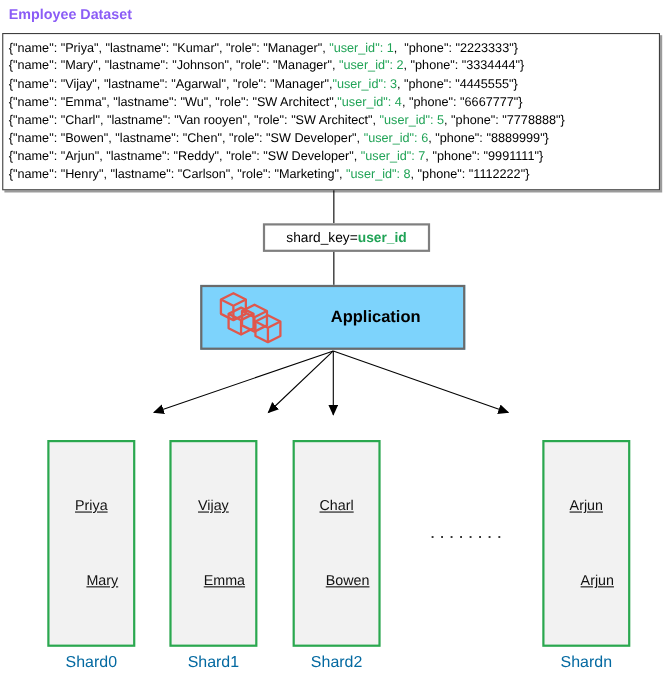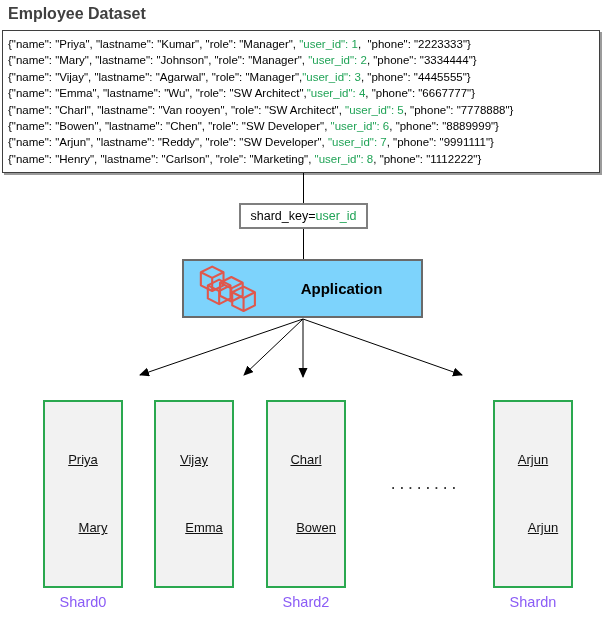--- a/index.html
+++ b/index.html
@@ -1,35 +1,35 @@
 <!DOCTYPE html>
 <html style="--key_green: #20a356; --shard_green: #2aa84f; --icon_red: #e0574c; --box_fill: #f2f2f2;"><head>
 <meta charset="utf-8">
 <style>
   html,body{margin:0;padding:0;background:#ffffff;overflow:hidden;}
   #canvas{position:relative;width:606px;height:624px;background:#ffffff;
           font-family:"Liberation Sans","DejaVu Sans",sans-serif;color:#000;}
 
-  .title{position:absolute;left:8px;top:5px;font-size:16px;font-weight:bold;color:#404040;}
+  .title{position:absolute;left:8px;top:5px;font-size:13px;font-weight:bold;color:#8b5cf6;}
 
   .dataset-box{position:absolute;left:2px;top:30px;width:598px;height:143px;
                box-sizing:border-box;border:1px solid #3f3f3f;background:#fff;
                box-shadow:2px 2px 0 #9b9b9b;padding:5px 0 0 5px;}
   .ds-line{white-space:pre;font-size:11.5px;line-height:16.4px;color:#000;}
   .ds-key{color:var(--key_green);}
 
   .vline{position:absolute;left:303px;width:1px;background:#000;}
   #vline-top{top:173px;height:30px;}
   #vline-bottom{top:229px;height:30px;}
 
-  .shardkey-box{position:absolute;left:239px;top:203px;width:129px;height:26px;
+  .shardkey-box{position:absolute;left:239px;top:203px;width:152px;height:26px;
                 box-sizing:border-box;border:2px solid #7f7f7f;background:#fff;
                 display:flex;align-items:center;justify-content:center;
                 font-size:12.5px;}
-  .shardkey-box .green{color:var(--key_green);}
+  .shardkey-box .green{color:var(--key_green);font-weight:bold;}
 
   .app-box{position:absolute;left:182px;top:259px;width:241px;height:59px;
            box-sizing:border-box;border:2px solid #6a6a6a;background:#7dd3fc;}
   .app-icon{position:absolute;left:9px;top:4px;}
   .app-label{position:absolute;left:78px;right:0;top:0;bottom:0;
              display:flex;align-items:center;justify-content:center;
              font-size:15px;font-weight:bold;}
 
   .arrows{position:absolute;left:0;top:318px;}
 
@@ -38,21 +38,21 @@
   .shard-group:nth-child(2){left:154px;}
   .shard-group:nth-child(3){left:266px;}
   .shard-group:nth-child(4){left:493px;}
   .shard-box{position:absolute;left:0;top:0;width:80px;height:188px;
              box-sizing:border-box;border:2px solid var(--shard_green);
              background:var(--box_fill);}
   .shard-name{position:absolute;left:0;width:100%;text-align:center;font-size:13px;color:#111;text-decoration:underline;}
   .shard-name.n0{top:50px;}
   .shard-name.n1{top:118px;padding-left:10px;}
   .shard-label{position:absolute;left:-15px;top:194px;width:110px;text-align:center;
-               font-size:14.5px;color:#8b5cf6;}
+               font-size:14.5px;color:#0369a1;}
 
   .dots{position:absolute;left:389px;top:478px;width:70px;text-align:center;
         font-size:12px;font-weight:bold;letter-spacing:1px;color:#333;}
 </style>
 </head>
 <body>
 
 <div id="canvas">
 
   <div class="title">Employee Dataset</div>
@@ -125,20 +125,21 @@
       <div class="shard-name n1">Mary</div>
     </div>
     <div class="shard-label">Shard0</div>
   </div>
 
   <div class="shard-group">
     <div class="shard-box">
       <div class="shard-name n0">Vijay</div>
       <div class="shard-name n1">Emma</div>
     </div>
+    <div class="shard-label">Shard1</div>
   </div>
 
   <div class="shard-group">
     <div class="shard-box">
       <div class="shard-name n0">Charl</div>
       <div class="shard-name n1">Bowen</div>
     </div>
     <div class="shard-label">Shard2</div>
   </div>
 

